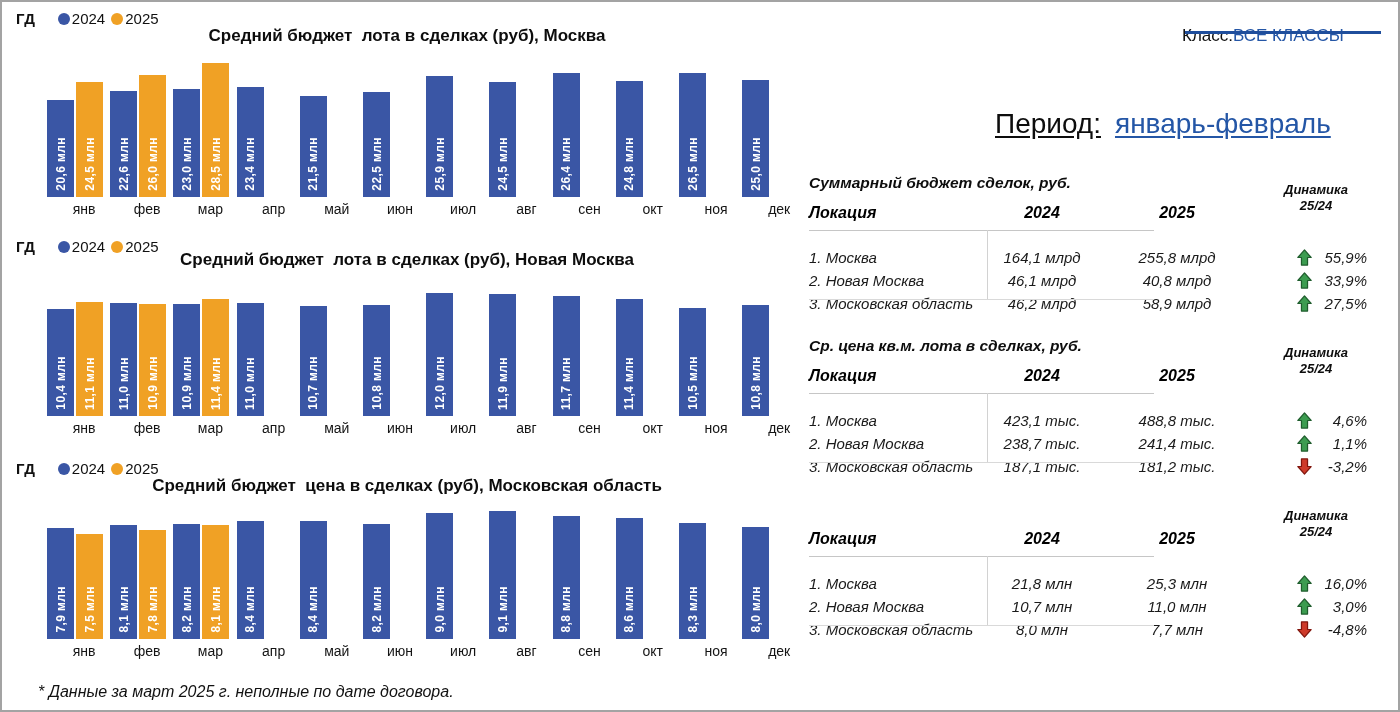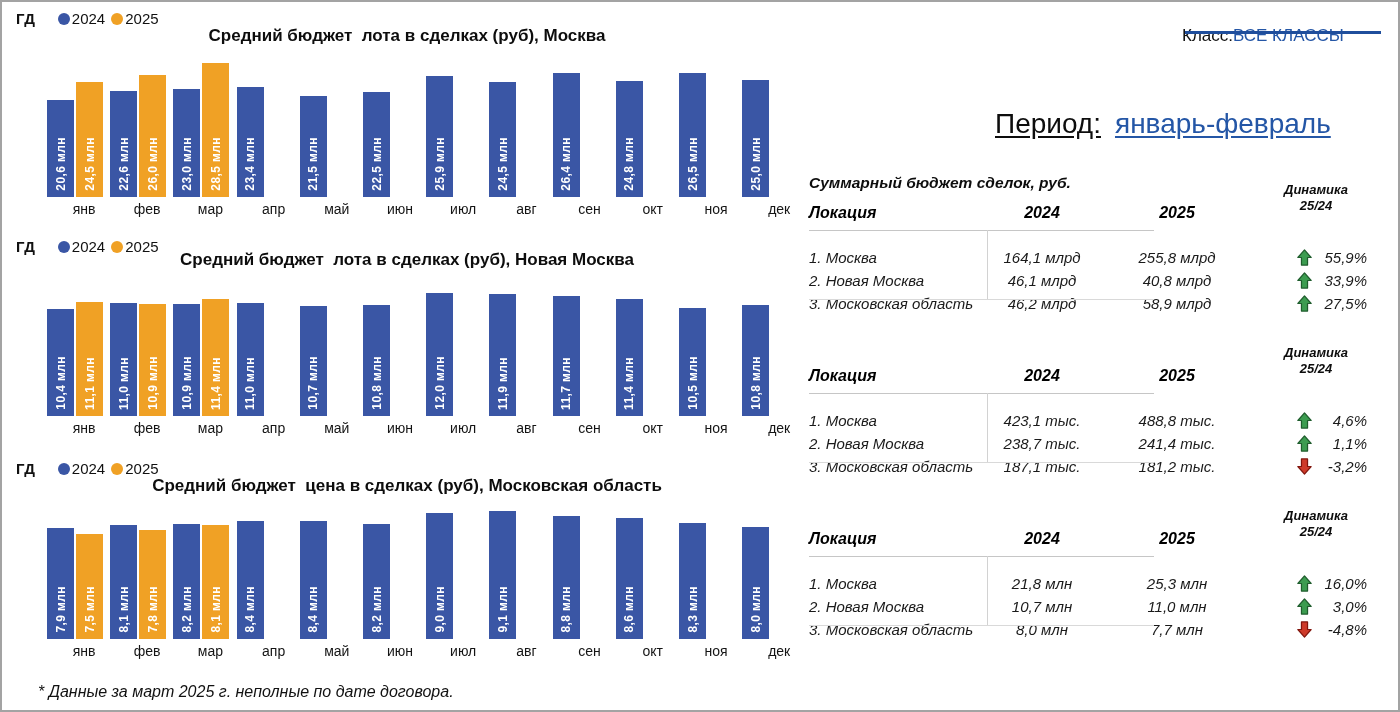--- a/index.html
+++ b/index.html
@@ -345,20 +345,21 @@
               </svg>
             </span>
             <span class="dyn-pct">27,5%</span>
           </span>
         </div>
       </div>
     <div class="t-bottomline"></div>
   </div>
 
   <div class="stable" style="top:335px">
+    <div class="t-title">Ср. цена кв.м. лота в сделках, руб.</div>
     <div class="t-head">
       <span class="h-loc">Локация</span>
       <span class="h-24">2024</span>
       <span class="h-25">2025</span>
     </div>
     <div class="h-dyn"><span>Динамика</span><br><span>25/24</span></div>
     <div class="t-headline"></div>
     <div class="t-vline"></div>
     <div class="t-rows">
         <div class="trow">

